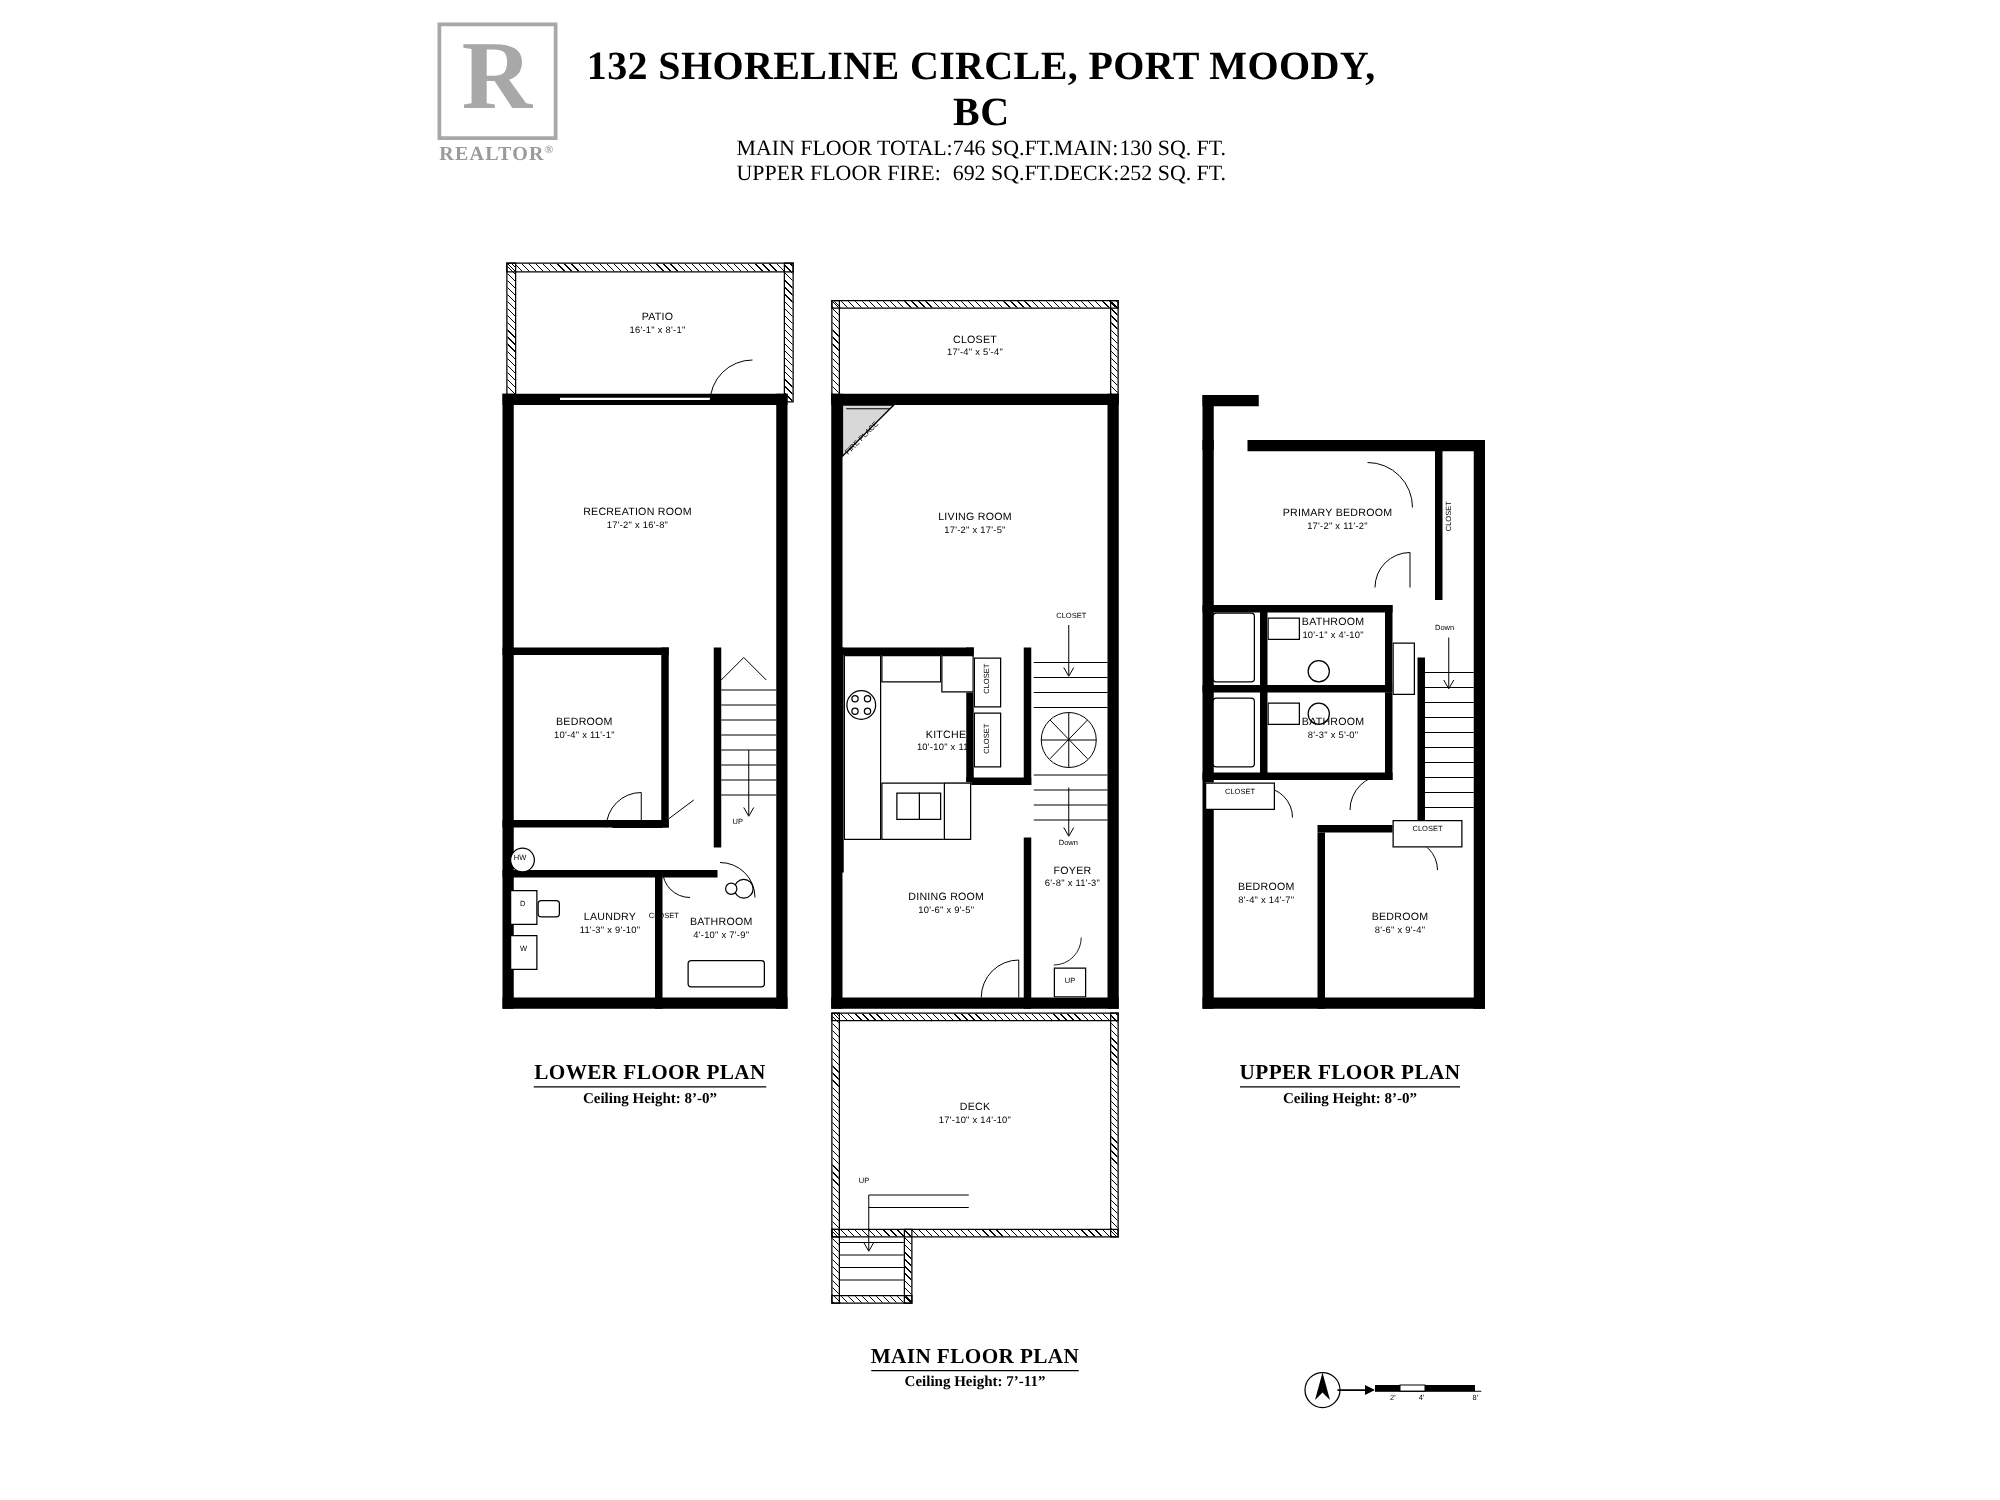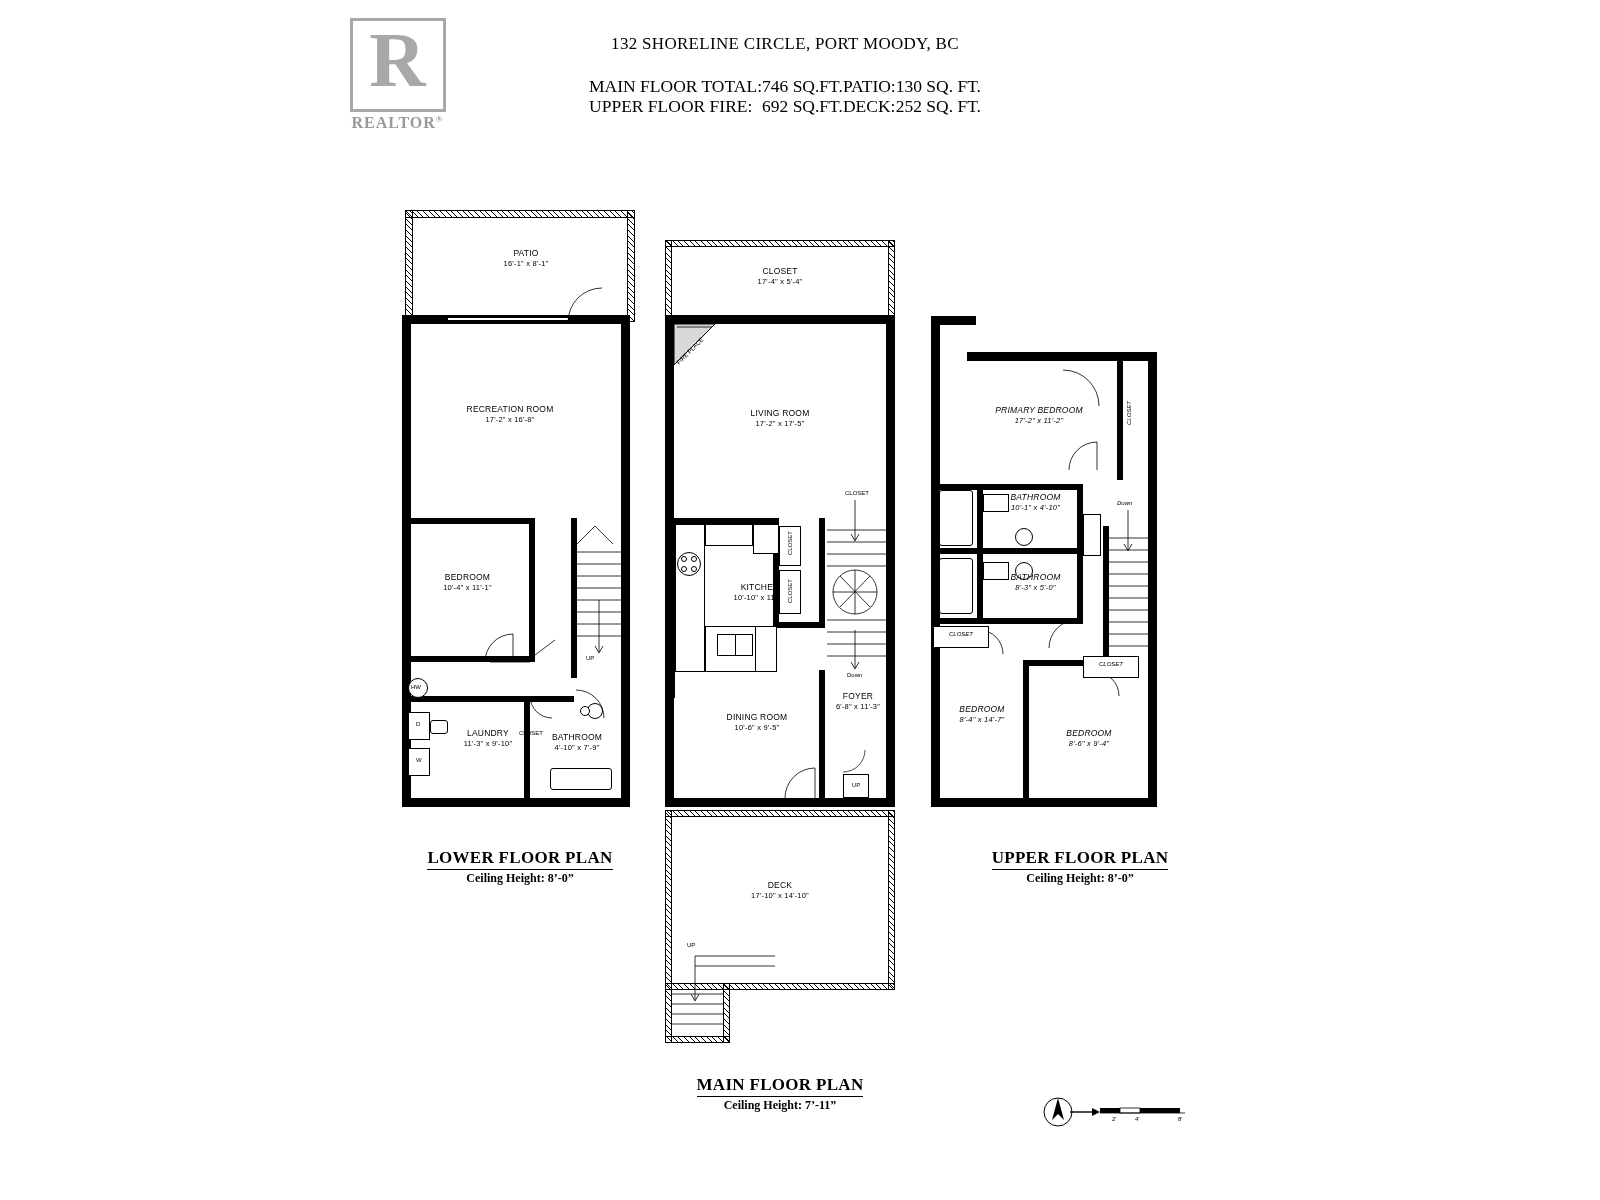--- a/index.html
+++ b/index.html
@@ -62,25 +62,25 @@
   #realtor-logo .logo-text sup { font-size: 9px; }
 
   #title-block {
     position: absolute;
     left: 135px;
     top: 26px;
     width: 640px;
   }
   #address-title {
     font-family: "Liberation Serif", serif;
-    font-size: 17px;
-    font-weight: normal;
+    font-size: 32px;
+    font-weight: bold;
     letter-spacing: 0.3px;
     text-align: center;
-    margin-bottom: 22px;
+    margin-bottom: 0;
   }
   table.areas {
     border-collapse: collapse;
     font-family: "Liberation Serif", serif;
     font-size: 17.5px;
     margin: 0 auto;
   }
   table.areas td {
     padding: 0px 0px;
     line-height: 20px;
@@ -175,21 +175,21 @@
     <div class="logo-text"><span>REALTOR</span><sup>®</sup></div>
   </div>
 
   <div id="title-block">
     <div id="address-title">132 SHORELINE CIRCLE, PORT MOODY, BC</div>
     <table class="areas">
       <tbody>
       <tr>
         <td class="lbl">MAIN FLOOR TOTAL:</td>
         <td class="val">746 SQ.FT.</td>
-        <td class="lbl2">PATIO:</td>
+        <td class="lbl2">MAIN:</td>
         <td class="val2">130 SQ. FT.</td>
       </tr>
       <tr>
         <td class="lbl">UPPER FLOOR FIRE:</td>
         <td class="val">692 SQ.FT.</td>
         <td class="lbl2">DECK:</td>
         <td class="val2">252 SQ. FT.</td>
       </tr>
     </tbody>
       </table>
@@ -428,21 +428,21 @@
     </g>
   </svg>
   <div class="tiny" style="position:absolute; left:32px; top:742px;">UP</div>
 </div>
 
 <div class="caption" style="left:590px; top:1075px; width:380px;">
   <div class="cap-title">MAIN FLOOR PLAN</div>
   <div class="cap-sub">Ceiling Height: 7’-11”</div>
 </div>
 
-<div class="plan" id="plan-upper" style="left:919px; top:300px; width:260px; height:540px;font-style:italic;">
+<div class="plan" id="plan-upper" style="left:950px; top:300px; width:260px; height:540px;">
 
   <div class="wall" style="left:12px; top:16px; width:45px; height:9px;"></div>
   <div class="wall" style="left:12px; top:16px; width:9px; height:44px;"></div>
   <div class="wall" style="left:12px; top:52px; width:9px; height:455px;"></div>
   <div class="wall" style="left:48px; top:52px; width:190px; height:9px;"></div>
   <div class="wall" style="left:229px; top:52px; width:9px; height:455px;"></div>
   <div class="wall" style="left:12px; top:498px; width:226px; height:9px;"></div>
   <div class="thin" style="left:30px; top:500px; width:60px; height:1px;"></div>
   <div class="thin" style="left:30px; top:505px; width:60px; height:1px;"></div>
   <div class="thin" style="left:125px; top:500px; width:80px; height:1px;"></div>

